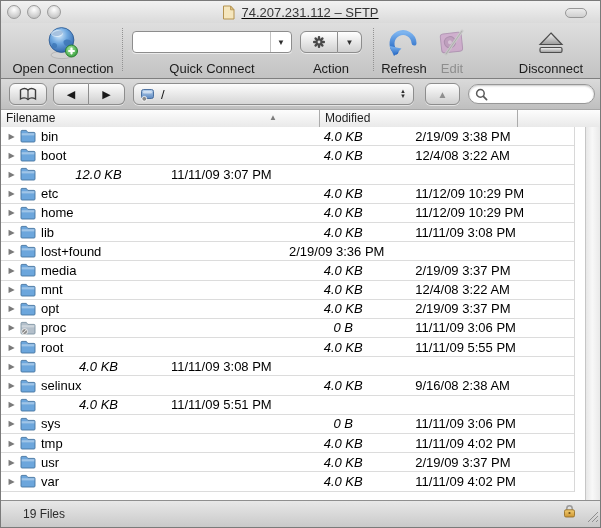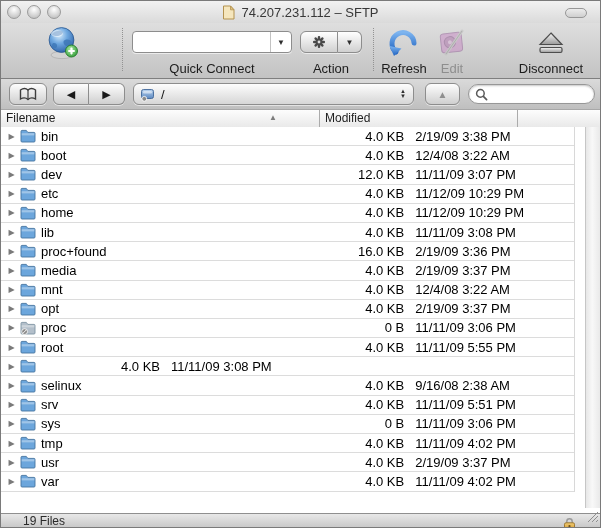--- a/index.html
+++ b/index.html
@@ -10,21 +10,21 @@
   }
   
   .titlebar{
     position:absolute;left:0;top:0;right:0;height:22px;
     background:linear-gradient(#f2f2f2,#dadada);
     display:flex;align-items:center;justify-content:center;
   }
   .traffic{position:absolute;left:6px;top:4px;display:flex;gap:6px;}
   .tl{width:14px;height:14px;border-radius:50%;border:1px solid #9b9b9b;box-sizing:border-box;
       background:radial-gradient(circle at 50% 30%,#ffffff,#d6d6d6 55%,#b5b5b5);}
-  .titlewrap{display:flex;align-items:center;gap:6px;}
+  .titlewrap{display:flex;align-items:center;gap:6px;text-decoration:underline;}
   .title{font-size:13px;color:#383838;}
   .lozenge{position:absolute;right:13px;top:7px;width:20px;height:8px;border-radius:5px;
       border:1px solid #979797;background:linear-gradient(#ececec,#cfcfcf);}
   
   .toolbar{
     position:absolute;left:0;top:22px;right:0;height:56px;
     background:linear-gradient(#dedede,#c3c3c3);
     border-bottom:1px solid #7f7f7f;box-sizing:border-box;
   }
   .titem{position:absolute;top:3px;height:50px;display:flex;flex-direction:column;
@@ -87,33 +87,33 @@
   .sortarrow{position:absolute;right:6px;top:3px;font-size:8px;color:#7c7c7c;}
   
   .bodyarea{position:absolute;left:0;top:126px;right:0;bottom:19px;background:#fff;}
   .rows{position:absolute;left:0;top:0;width:574px;box-sizing:border-box;
         border-right:1px solid #d8d8d8;background:#fff;}
   .row{height:19.2px;box-sizing:border-box;border-bottom:1px solid #dcdcdc;
        display:flex;align-items:center;font-size:13px;color:#000;}
   .disc{width:11px;margin-left:5px;font-size:8px;color:#7a7a7a;text-align:center;flex:none;}
   .ficon{width:17px;height:14px;margin-left:3px;flex:none;display:flex;align-items:center;}
   .cell.name{width:243px;margin-left:4px;white-space:nowrap;overflow:hidden;}
-  .cell.size{width:129px;text-align:right;padding-right:6px;box-sizing:border-box;white-space:nowrap;}
+  .cell.size{width:129px;text-align:center;padding-right:6px;box-sizing:border-box;white-space:nowrap;font-style:italic;}
   .cell.mod{width:160px;padding-left:5px;white-space:nowrap;}
   .ficon .fbody{fill:#6ca6dc;stroke:#46749f;stroke-width:.9;}
   .row.restricted .fbody{fill:#b3bfca;stroke:#7e94a3;}
   .ficon .fshine{fill:rgba(255,255,255,.35);}
   .ficon .fbadge{display:none;}
   .row.restricted .fbadge{display:initial;}
   .scrolltrack{position:absolute;right:0;top:0;bottom:0;width:15px;
         border-left:1px solid #c6c6c6;box-sizing:border-box;
         background:linear-gradient(to right,#e7e7e7,#f8f8f8 45%,#e9e9e9);}
   
   .statusbar{
-    position:absolute;left:0;bottom:0;right:0;height:14px;
+    position:absolute;left:0;bottom:0;right:0;height:27px;
     background:linear-gradient(#e8e8e8,#c9c9c9);
     border-top:1px solid #8f8f8f;box-sizing:border-box;
     display:flex;align-items:center;font-size:12px;color:#2b2b2b;
   }
   .statustext{margin-left:22px;}
   .lockwrap{position:absolute;right:24px;top:2px;}
   .grip{position:absolute;right:1px;bottom:1px;}
 </style>
 </head>
 <body>
@@ -158,20 +158,21 @@
           <circle cx="16.5" cy="14" r="12.4" fill="url(#globeG)" stroke="#27568f" stroke-width="0.8"></circle>
           <path d="M8 7c3-2.5 7-3 9-1.5s-1 4-4 4.5S5 9 8 7z" fill="#3d77b6" opacity="0.85"></path>
           <path d="M20 14c3-1 6 0 6.5 2s-2.5 4.5-5 4-4.5-5-1.5-6z" fill="#3d77b6" opacity="0.85"></path>
           <path d="M9 17c2 0 3.5 1.5 3 3.5s-3.5 2-4.5.5S7 17 9 17z" fill="#3d77b6" opacity="0.8"></path>
           <ellipse cx="12" cy="7.5" rx="6" ry="3.4" fill="#ffffff" opacity="0.5"></ellipse>
           <circle cx="26.5" cy="25" r="6" fill="url(#plusG)" stroke="#237a28" stroke-width="0.9"></circle>
           <rect x="25.4" y="21.6" width="2.2" height="6.8" rx="0.8" fill="#fff"></rect>
           <rect x="23.1" y="23.9" width="6.8" height="2.2" rx="0.8" fill="#fff"></rect>
         </svg>
       </span>
+      <span class="tlabel">Open Connection</span>
     </div>
 
     <div class="tsep" style="left:121px;"></div>
 
     <div class="titem" style="left:130px;width:162px;">
       <div class="combo">
         <span class="combo-text"></span>
         <span class="combo-btn">▼</span>
       </div>
       <span class="tlabel">Quick Connect</span>
@@ -351,21 +352,20 @@
     <span class="ficon">
       <svg width="16" height="14" viewBox="0 0 16 14">
         <path class="fbody" d="M1 12 V2.4 a1 1 0 0 1 1 -1 h4.3 l1.5 2 H14 a1 1 0 0 1 1 1 V12 a1 1 0 0 1 -1 1 H2 a1 1 0 0 1 -1 -1 Z"></path>
         <rect class="fshine" x="1.6" y="4.2" width="12.8" height="2.2"></rect>
         <g class="fbadge">
           <circle cx="4.6" cy="10.6" r="2.9" fill="#8c8c8c" stroke="#ffffff" stroke-width="0.8"></circle>
           <line x1="2.9" y1="12.3" x2="6.3" y2="8.9" stroke="#ffffff" stroke-width="0.9"></line>
         </g>
       </svg>
     </span>
-    <span class="cell name">dev</span>
     <span class="cell size">12.0 KB</span>
     <span class="cell mod">11/11/09 3:07 PM</span>
   </div>
         <div class="row">
     <span class="disc">▶</span>
     <span class="ficon">
       <svg width="16" height="14" viewBox="0 0 16 14">
         <path class="fbody" d="M1 12 V2.4 a1 1 0 0 1 1 -1 h4.3 l1.5 2 H14 a1 1 0 0 1 1 1 V12 a1 1 0 0 1 -1 1 H2 a1 1 0 0 1 -1 -1 Z"></path>
         <rect class="fshine" x="1.6" y="4.2" width="12.8" height="2.2"></rect>
         <g class="fbadge">
@@ -415,22 +415,21 @@
     <span class="ficon">
       <svg width="16" height="14" viewBox="0 0 16 14">
         <path class="fbody" d="M1 12 V2.4 a1 1 0 0 1 1 -1 h4.3 l1.5 2 H14 a1 1 0 0 1 1 1 V12 a1 1 0 0 1 -1 1 H2 a1 1 0 0 1 -1 -1 Z"></path>
         <rect class="fshine" x="1.6" y="4.2" width="12.8" height="2.2"></rect>
         <g class="fbadge">
           <circle cx="4.6" cy="10.6" r="2.9" fill="#8c8c8c" stroke="#ffffff" stroke-width="0.8"></circle>
           <line x1="2.9" y1="12.3" x2="6.3" y2="8.9" stroke="#ffffff" stroke-width="0.9"></line>
         </g>
       </svg>
     </span>
-    <span class="cell name">proc+found</span>
-    <span class="cell size">16.0 KB</span>
+    <span class="cell name">lost+found</span>
     <span class="cell mod">2/19/09 3:36 PM</span>
   </div>
         <div class="row">
     <span class="disc">▶</span>
     <span class="ficon">
       <svg width="16" height="14" viewBox="0 0 16 14">
         <path class="fbody" d="M1 12 V2.4 a1 1 0 0 1 1 -1 h4.3 l1.5 2 H14 a1 1 0 0 1 1 1 V12 a1 1 0 0 1 -1 1 H2 a1 1 0 0 1 -1 -1 Z"></path>
         <rect class="fshine" x="1.6" y="4.2" width="12.8" height="2.2"></rect>
         <g class="fbadge">
           <circle cx="4.6" cy="10.6" r="2.9" fill="#8c8c8c" stroke="#ffffff" stroke-width="0.8"></circle>
@@ -542,21 +541,20 @@
     <span class="ficon">
       <svg width="16" height="14" viewBox="0 0 16 14">
         <path class="fbody" d="M1 12 V2.4 a1 1 0 0 1 1 -1 h4.3 l1.5 2 H14 a1 1 0 0 1 1 1 V12 a1 1 0 0 1 -1 1 H2 a1 1 0 0 1 -1 -1 Z"></path>
         <rect class="fshine" x="1.6" y="4.2" width="12.8" height="2.2"></rect>
         <g class="fbadge">
           <circle cx="4.6" cy="10.6" r="2.9" fill="#8c8c8c" stroke="#ffffff" stroke-width="0.8"></circle>
           <line x1="2.9" y1="12.3" x2="6.3" y2="8.9" stroke="#ffffff" stroke-width="0.9"></line>
         </g>
       </svg>
     </span>
-    <span class="cell name">srv</span>
     <span class="cell size">4.0 KB</span>
     <span class="cell mod">11/11/09 5:51 PM</span>
   </div>
         <div class="row">
     <span class="disc">▶</span>
     <span class="ficon">
       <svg width="16" height="14" viewBox="0 0 16 14">
         <path class="fbody" d="M1 12 V2.4 a1 1 0 0 1 1 -1 h4.3 l1.5 2 H14 a1 1 0 0 1 1 1 V12 a1 1 0 0 1 -1 1 H2 a1 1 0 0 1 -1 -1 Z"></path>
         <rect class="fshine" x="1.6" y="4.2" width="12.8" height="2.2"></rect>
         <g class="fbadge">

